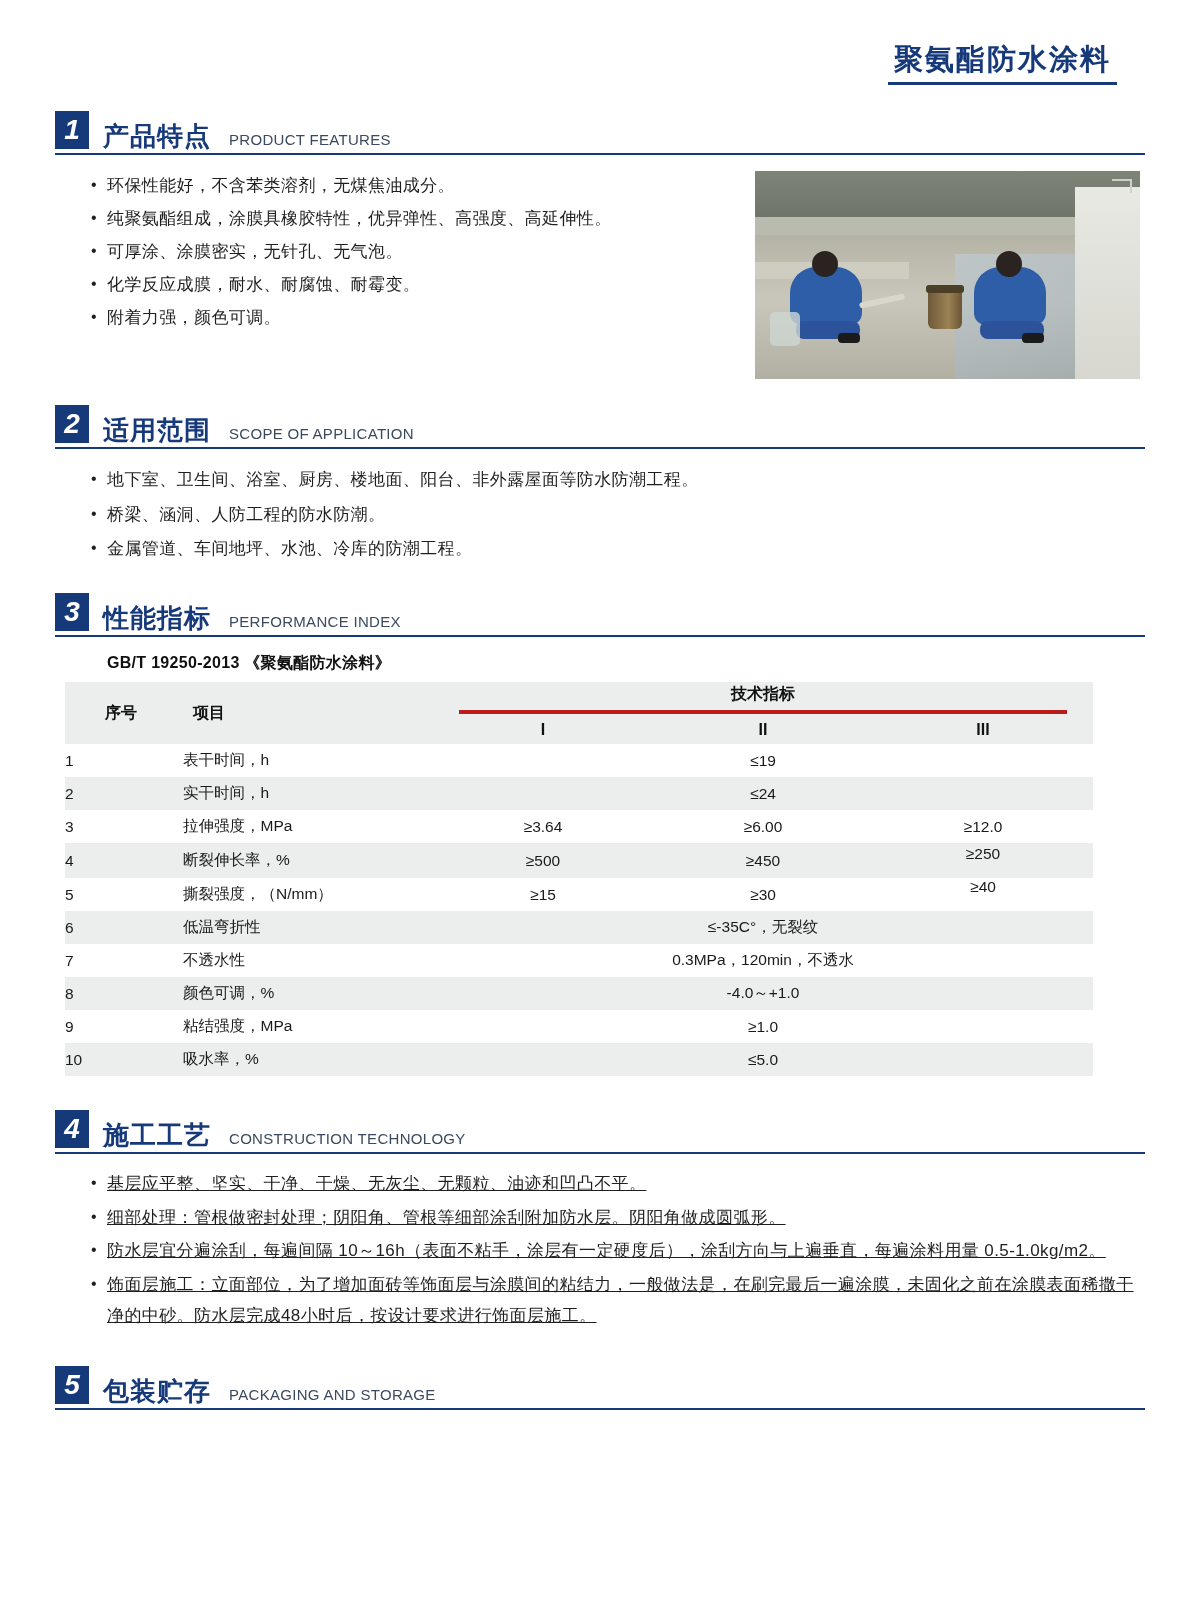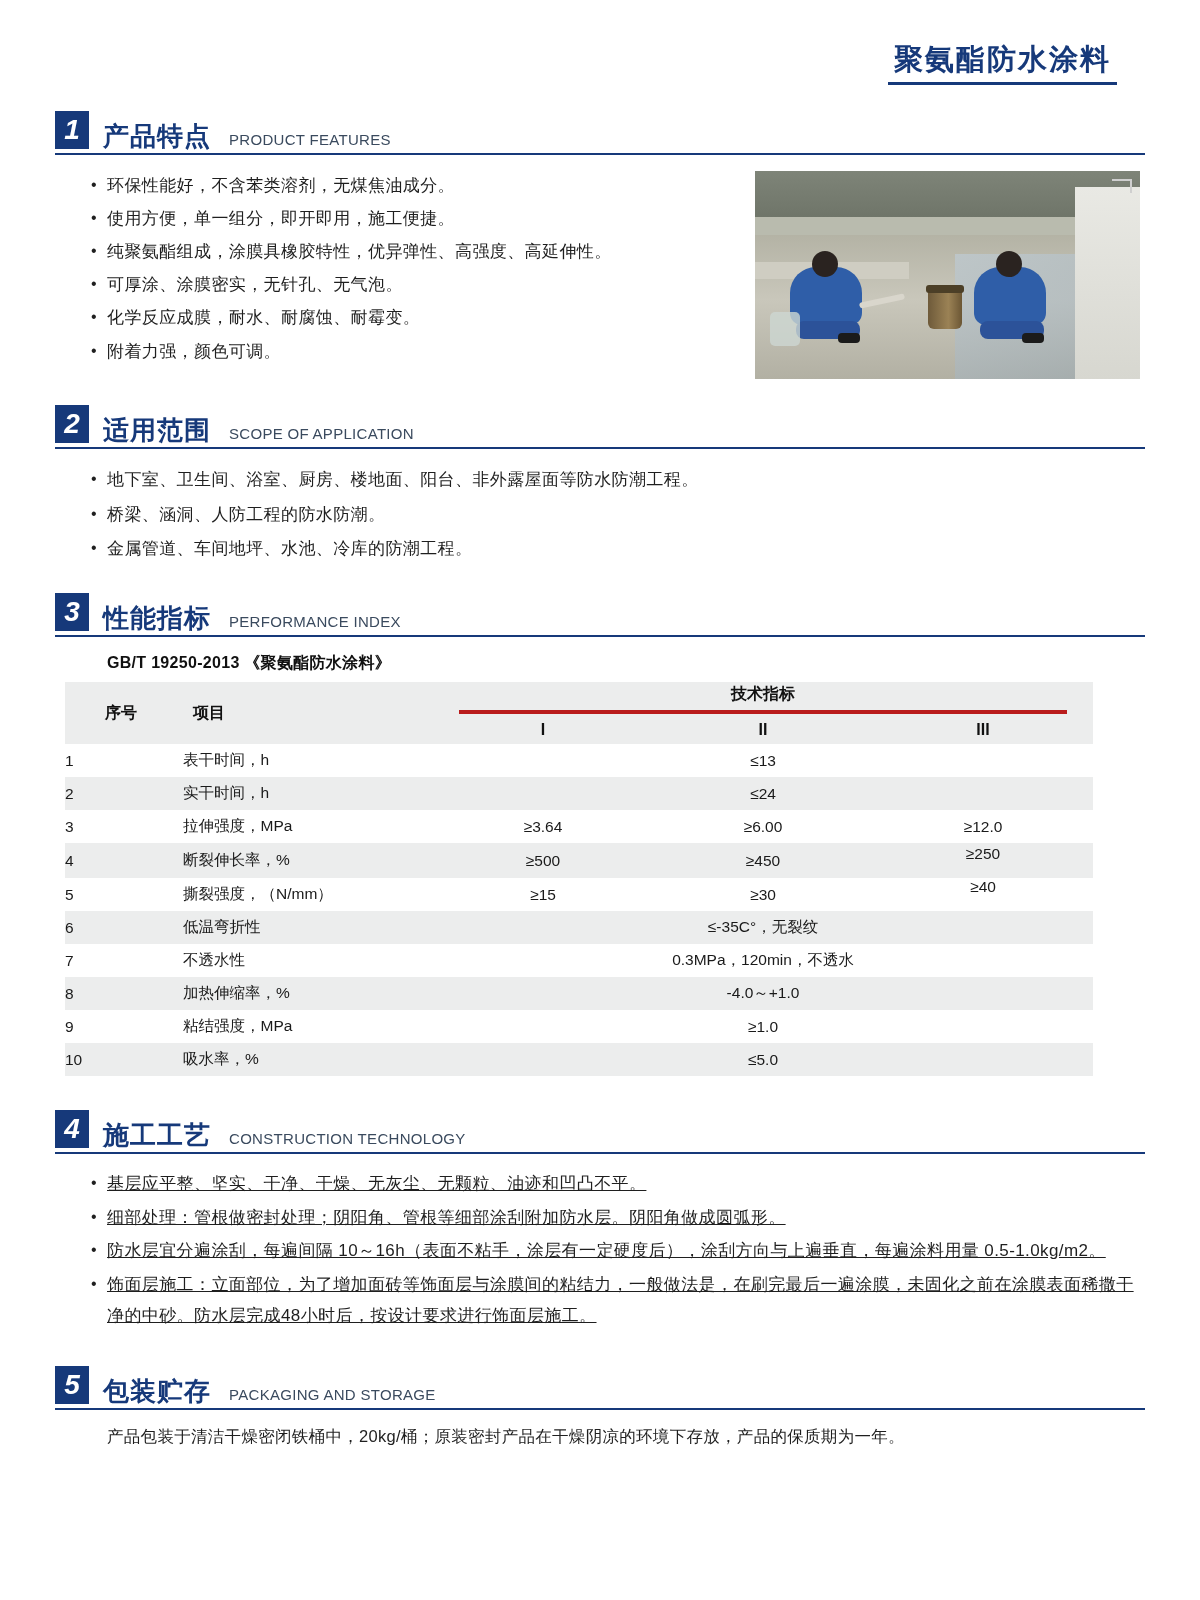--- a/index.html
+++ b/index.html
@@ -279,21 +279,20 @@
       <div class="sec-num">1</div>
       <div class="sec-cn">产品特点</div>
       <div class="sec-en">PRODUCT FEATURES</div>
     </div>
     <div class="sec-rule"></div>
 
     <div class="s1-body">
       <div class="s1-list">
         <ul class="bullets">
           <li>环保性能好，不含苯类溶剂，无煤焦油成分。</li>
-          <li>使用方便，单一组分，即开即用，施工便捷。</li>
           <li>纯聚氨酯组成，涂膜具橡胶特性，优异弹性、高强度、高延伸性。</li>
           <li>可厚涂、涂膜密实，无针孔、无气泡。</li>
           <li>化学反应成膜，耐水、耐腐蚀、耐霉变。</li>
           <li>附着力强，颜色可调。</li>
         </ul>
       </div>
 
       <div class="photo">
         <div class="ph-sky"></div>
         <div class="ph-wall"></div>
@@ -364,21 +363,21 @@
         </tr>
         <tr class="hdr-row2">
           <td class="c-center th-txt">I</td>
           <td class="c-center th-txt">II</td>
           <td class="c-center th-txt">III</td>
         </tr>
 
         <tr>
           <td class="no-cell">1</td>
           <td class="item-cell">表干时间，h</td>
-          <td colspan="3" class="span-val">≤13</td>
+          <td colspan="3" class="span-val">≤19</td>
         </tr>
         <tr class="alt">
           <td class="no-cell">2</td>
           <td class="item-cell">实干时间，h</td>
           <td colspan="3" class="span-val">≤24</td>
         </tr>
         <tr>
           <td class="no-cell">3</td>
           <td class="item-cell">拉伸强度，MPa</td>
           <td class="c-center">≥3.64</td>
@@ -404,21 +403,21 @@
           <td class="item-cell">低温弯折性</td>
           <td colspan="3" class="span-val">≤-35C°，无裂纹</td>
         </tr>
         <tr>
           <td class="no-cell">7</td>
           <td class="item-cell">不透水性</td>
           <td colspan="3" class="span-val">0.3MPa，120min，不透水</td>
         </tr>
         <tr class="alt">
           <td class="no-cell">8</td>
-          <td class="item-cell">加热伸缩率，%</td>
+          <td class="item-cell">颜色可调，%</td>
           <td colspan="3" class="span-val">-4.0～+1.0</td>
         </tr>
         <tr>
           <td class="no-cell">9</td>
           <td class="item-cell">粘结强度，MPa</td>
           <td colspan="3" class="span-val">≥1.0</td>
         </tr>
         <tr class="alt">
           <td class="no-cell">10</td>
           <td class="item-cell">吸水率，%</td>
@@ -443,16 +442,15 @@
     </ul>
   </div>
 
   <div class="section" style="margin-top:34px;">
     <div class="sec-head">
       <div class="sec-num">5</div>
       <div class="sec-cn">包装贮存</div>
       <div class="sec-en">PACKAGING AND STORAGE</div>
     </div>
     <div class="sec-rule"></div>
-    <div class="s5-text">产品包装于清洁干燥密闭铁桶中，20kg/桶；原装密封产品在干燥阴凉的环境下存放，产品的保质期为一年。</div>
   </div>
 
 </div>
 
 </body></html>

